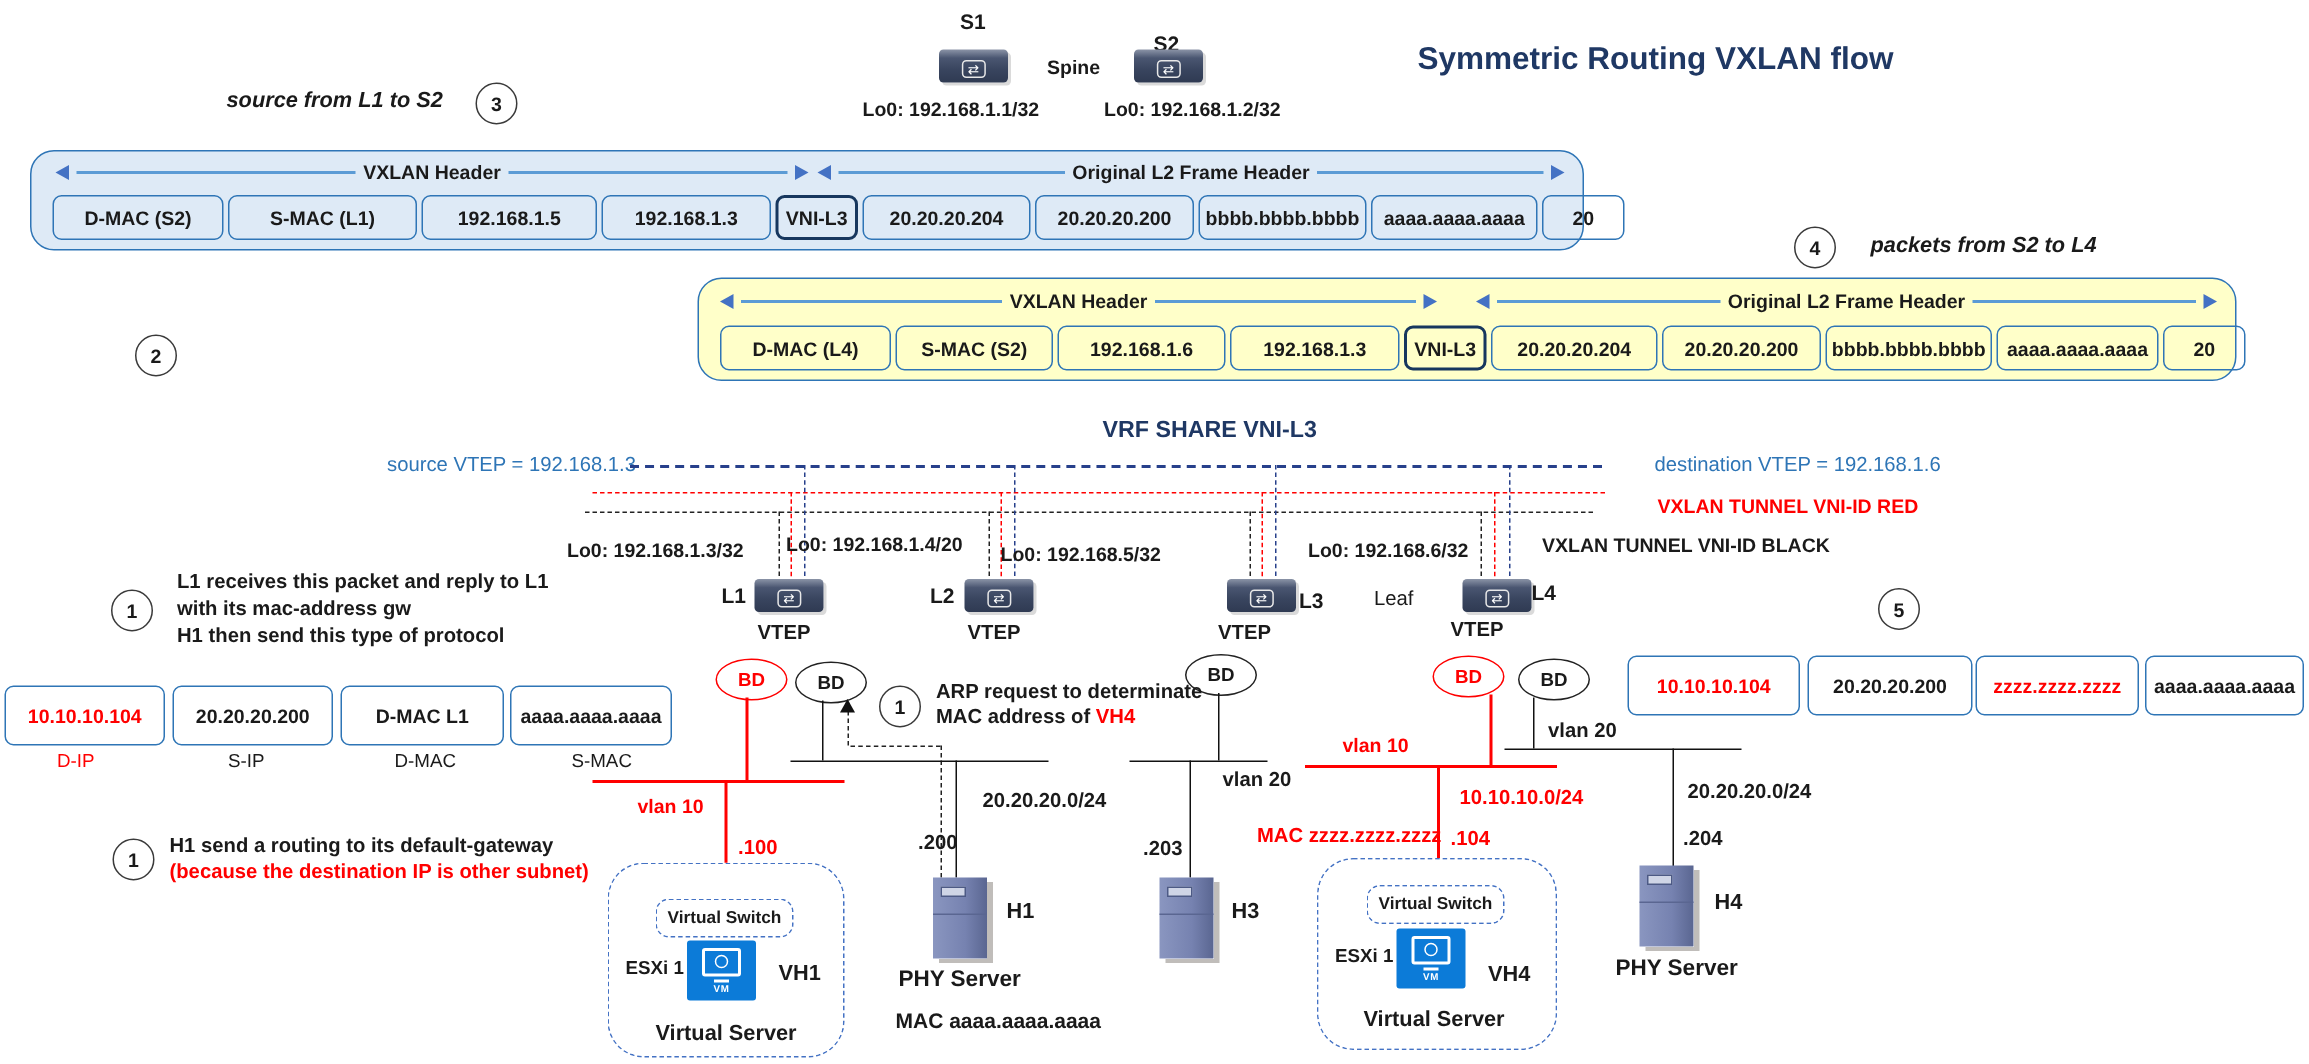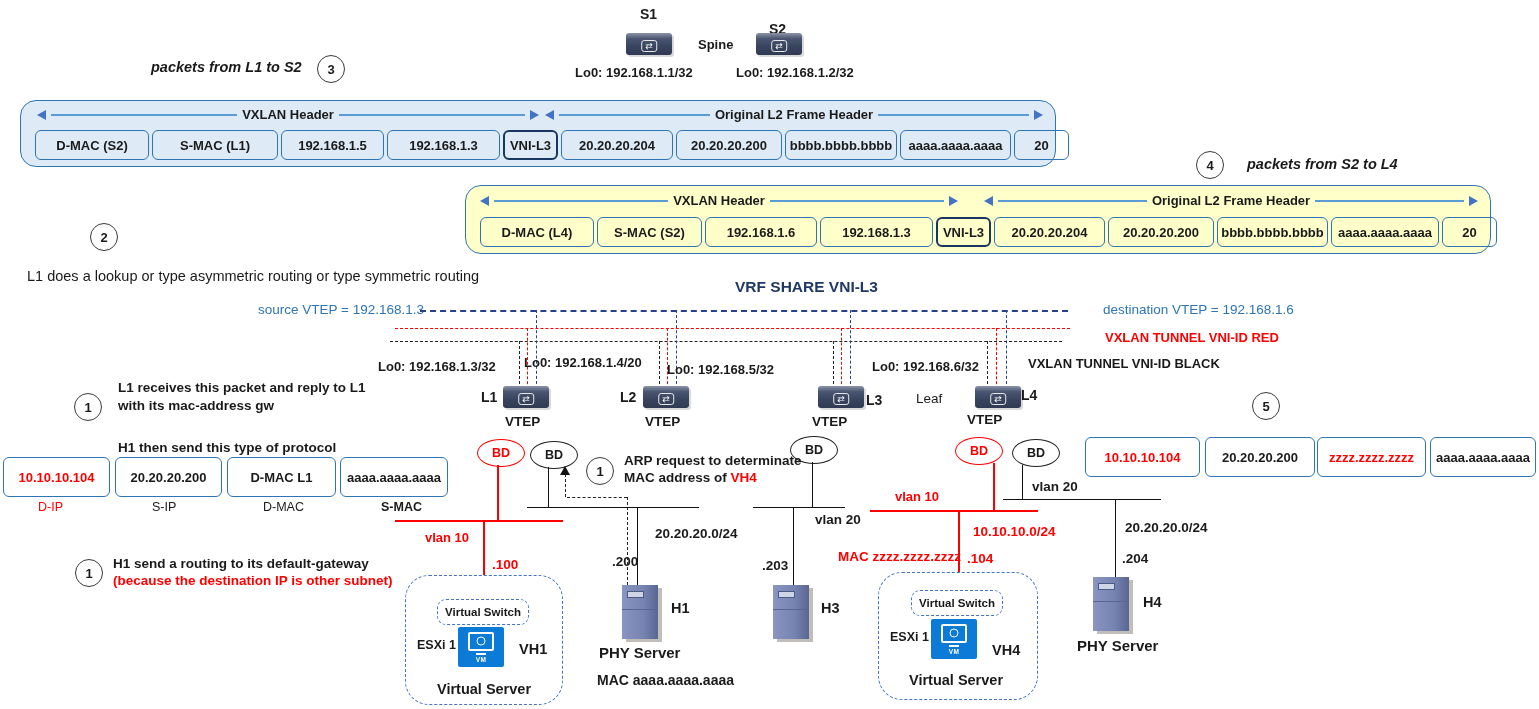--- a/index.html
+++ b/index.html
@@ -83,51 +83,52 @@
   
   .vsbox{position:absolute;border:1.7px dashed #4472C4;border-radius:24px;box-sizing:border-box;background:#fff;}
   .vswitch{position:absolute;border:1.4px dashed #4472C4;border-radius:9px;box-sizing:border-box;
       display:flex;align-items:center;justify-content:center;font-size:11.5px;font-weight:600;}
 </style>
 </head>
 <body>
 
 <div class="canvas">
 
+  <div class="abs txt bold navy" style="left:945px;top:28px;font-size:21px;">Symmetric Routing VXLAN flow</div>
 
   <div class="abs txt semib" style="left:640px;top:6px;font-size:14px;">S1</div>
   <div class="abs txt semib" style="left:769px;top:21px;font-size:14px;">S2</div>
   <div class="sw" style="left:626px;top:33px;"></div>
   <div class="sw" style="left:756px;top:33px;"></div>
   <div class="abs txt semib" style="left:698px;top:37px;font-size:13px;">Spine</div>
   <div class="abs txt semib" style="left:575px;top:65px;font-size:13px;">Lo0: 192.168.1.1/32</div>
   <div class="abs txt semib" style="left:736px;top:65px;font-size:13px;">Lo0: 192.168.1.2/32</div>
 
-  <div class="abs txt italic semib" style="left:151px;top:59px;font-size:14.5px;">packets from L1 to S2</div>
+  <div class="abs txt italic semib" style="left:151px;top:59px;font-size:14.5px;">source from L1 to S2</div>
   <div class="circle-num abs" style="left:317px;top:55px;">3</div>
 
   <div class="pktbox bluebg abs" style="left:20px;top:100px;width:1036px;height:67px;">
     <div class="harrow" style="left:16px;top:6px;width:502px;">
       <div class="tri-l"></div>
       <div class="aline"></div>
       <span class="lbl">VXLAN Header</span>
       <div class="aline"></div>
       <div class="tri-r"></div>
     </div>
     <div class="harrow" style="left:524px;top:6px;width:498px;">
       <div class="tri-l"></div>
       <div class="aline"></div>
       <span class="lbl">Original L2 Frame Header</span>
       <div class="aline"></div>
       <div class="tri-r"></div>
     </div>
     <div class="cellrow" style="left:14px;top:29px;">
       <div class="cell" style="width:114px;">D-MAC (S2)</div>
       <div class="cell" style="width:126px;">S-MAC (L1)</div>
-      <div class="cell" style="width:103px;">192.168.1.5</div>
+      <div class="cell" style="width:117px;">192.168.1.5</div>
       <div class="cell" style="width:113px;">192.168.1.3</div>
       <div class="cell vni" style="width:55px;">VNI-L3</div>
       <div class="cell" style="width:112px;">20.20.20.204</div>
       <div class="cell" style="width:106px;">20.20.20.200</div>
       <div class="cell" style="width:112px;">bbbb.bbbb.bbbb</div>
       <div class="cell" style="width:111px;">aaaa.aaaa.aaaa</div>
       <div class="cell" style="width:55px;">20</div>
     </div>
   </div>
 
@@ -157,21 +158,20 @@
       <div class="cell vni" style="width:55px;">VNI-L3</div>
       <div class="cell" style="width:111px;">20.20.20.204</div>
       <div class="cell" style="width:106px;">20.20.20.200</div>
       <div class="cell" style="width:111px;">bbbb.bbbb.bbbb</div>
       <div class="cell" style="width:108px;">aaaa.aaaa.aaaa</div>
       <div class="cell" style="width:55px;">20</div>
     </div>
   </div>
 
   <div class="circle-num abs" style="left:90px;top:223px;">2</div>
-  <div class="abs txt" style="left:27px;top:268px;font-size:14.5px;">L1 does a lookup or type asymmetric routing or type symmetric routing</div>
 
   <div class="abs txt bold navy" style="left:735px;top:278px;font-size:15.5px;">VRF SHARE VNI-L3</div>
   <div class="abs txt blue" style="left:258px;top:302px;">source VTEP = 192.168.1.3</div>
   <div class="abs txt blue" style="left:1103px;top:302px;">destination VTEP = 192.168.1.6</div>
 
   <div class="hline dashdot-blue" style="left:420px;top:310px;width:648px;"></div>
   <div class="hline dash-red" style="left:395px;top:328px;width:675px;"></div>
   <div class="hline dash-black" style="left:390px;top:341px;width:672px;"></div>
   <div class="abs txt bold red" style="left:1105px;top:330px;font-size:13px;">VXLAN TUNNEL VNI-ID RED</div>
   <div class="abs txt bold" style="left:1028px;top:356px;font-size:13px;">VXLAN TUNNEL VNI-ID BLACK</div>
@@ -225,30 +225,30 @@
   </div>
 
   <div class="vline vdash-black" style="left:627px;top:497px;height:88px;"></div>
   <div class="hline dash-black" style="left:567px;top:497px;width:60px;"></div>
   <div class="vline vdash-black" style="left:565px;top:474px;height:23px;"></div>
   <div class="arrowhead-up" style="left:560px;top:466px;"></div>
 
   <div class="circle-num abs" style="left:74px;top:393px;">1</div>
   <div class="abs txt semib" style="left:118px;top:380px;">L1 receives this packet and reply to L1</div>
   <div class="abs txt semib" style="left:118px;top:398px;">with its mac-address gw</div>
-  <div class="abs txt semib" style="left:118px;top:440px;text-align:right;">H1 then send this type of protocol</div>
+  <div class="abs txt semib" style="left:118px;top:416px;text-align:right;">H1 then send this type of protocol</div>
 
   <div class="cell white abs red" style="left:3px;top:457px;width:107px;">10.10.10.104</div>
   <div class="cell white abs" style="left:115px;top:457px;width:107px;">20.20.20.200</div>
   <div class="cell white abs" style="left:227px;top:457px;width:109px;">D-MAC L1</div>
   <div class="cell white abs" style="left:340px;top:457px;width:108px;">aaaa.aaaa.aaaa</div>
   <div class="abs txt red" style="left:38px;top:500px;font-size:12.5px;">D-IP</div>
   <div class="abs txt" style="left:152px;top:500px;font-size:12.5px;">S-IP</div>
   <div class="abs txt" style="left:263px;top:500px;font-size:12.5px;">D-MAC</div>
-  <div class="abs txt" style="left:381px;top:500px;font-size:12.5px;font-weight:bold;">S-MAC</div>
+  <div class="abs txt" style="left:381px;top:500px;font-size:12.5px;">S-MAC</div>
 
   <div class="circle-num abs" style="left:75px;top:559px;">1</div>
   <div class="abs txt semib" style="left:113px;top:556px;">H1 send a routing to its default-gateway</div>
   <div class="abs txt semib red" style="left:113px;top:573px;">(because the destination IP is other subnet)</div>
 
   <div class="hline solid-red" style="left:395px;top:520px;width:168px;"></div>
   <div class="vline vsolid-red" style="left:497px;top:465px;height:55px;"></div>
   <div class="abs txt red semib" style="left:425px;top:530px;font-size:13px;">vlan 10</div>
   <div class="vline vsolid-red" style="left:483px;top:522px;height:63px;"></div>
   <div class="abs txt red semib" style="left:492px;top:557px;">.100</div>

